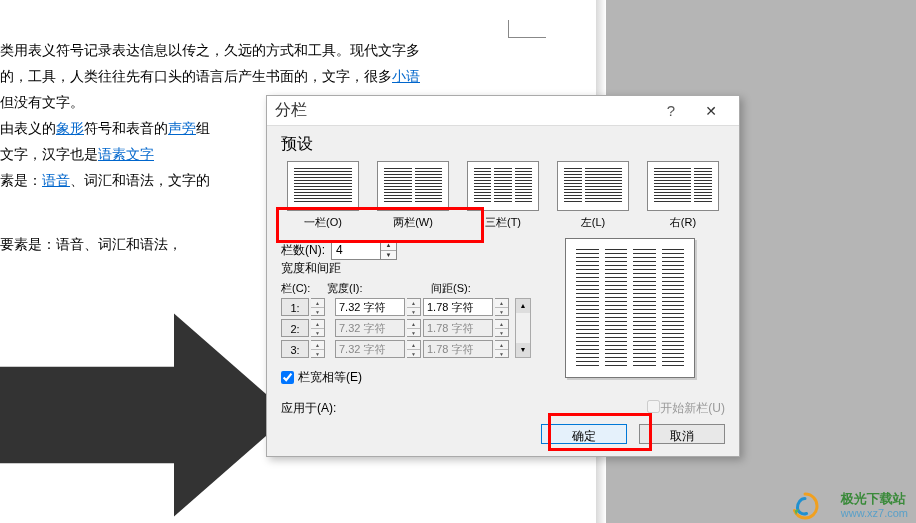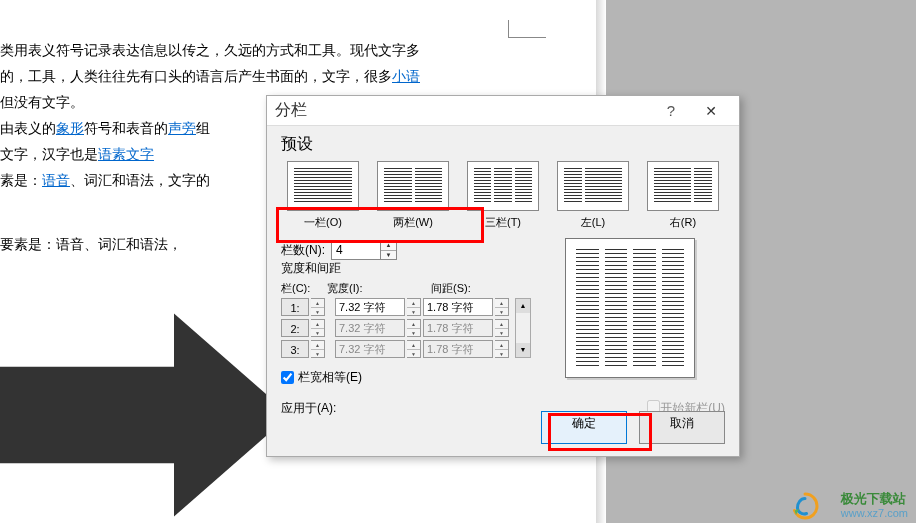--- a/index.html
+++ b/index.html
@@ -81,21 +81,21 @@
   .eq-chk { display: flex; align-items: center; gap: 4px; margin-top: 8px; }
   .eq-chk input { width: 13px; height: 13px; }
   
   .apply-row { display: flex; align-items: center; gap: 8px; margin-top: 14px; }
   .apply-row select { width: 116px; height: 20px; border: 1px solid #888; font-size: 12px; background: #fff; }
   .newcol-chk { margin-left: auto; display: flex; align-items: flex-start; color: #999; }
   .newcol-chk input { width: 13px; height: 13px; }
   
   
   .btn-row { position: absolute; right: 14px; bottom: 12px; display: flex; gap: 12px; }
-  .btn { width: 86px; height: 33px; border: 1px solid #888; background: #e8e8e8; font-size: 12px; text-align: center; line-height: 22px; cursor: default; }
+  .btn { width: 86px; height: 20px; border: 1px solid #888; background: #e8e8e8; font-size: 12px; text-align: center; line-height: 22px; cursor: default; }
   .btn.primary { border: 1px solid #0078d7; background: #e5f1fb; }
   
   
   .cursor-mark { position: absolute; left: 508px; top: 20px; width: 38px; height: 18px; border-left: 1px solid #888; border-bottom: 1px solid #888; }
   
   
   .watermark { position: absolute; right: 8px; bottom: 2px; display: flex; align-items: center; gap: 21px; }
   .wm-logo { width: 30px; height: 30px; }
   .wm-text { display: flex; flex-direction: column; line-height: 14px; }
   .wm-cn { color: #3a8a3a; font-size: 13px; font-weight: bold; }

